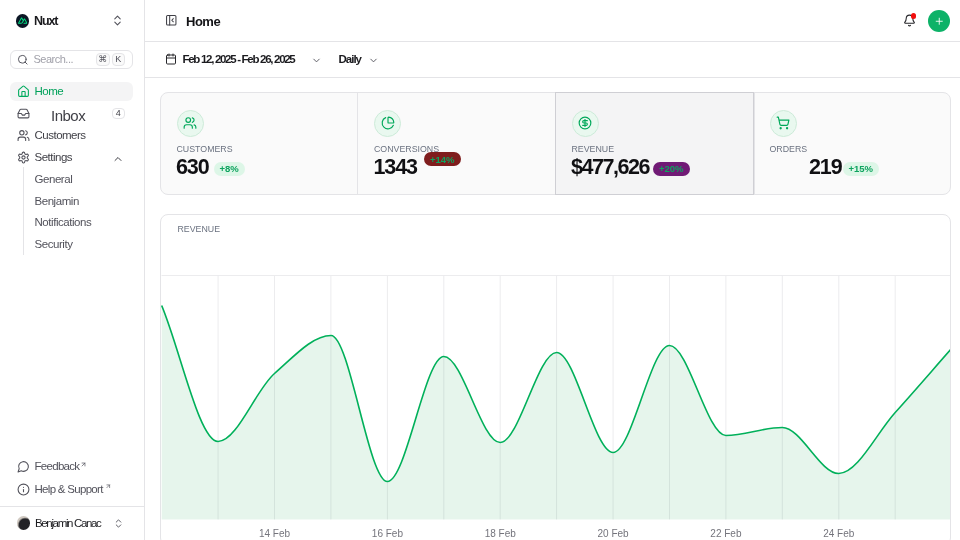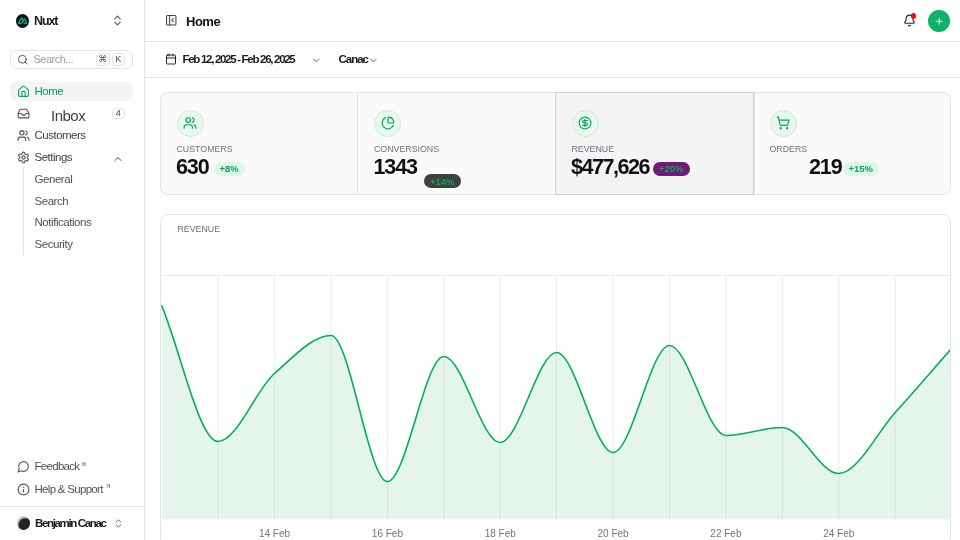--- a/index.html
+++ b/index.html
@@ -61,21 +61,21 @@
         <path d="M12.22 2h-.44a2 2 0 0 0-2 2v.18a2 2 0 0 1-1 1.73l-.43.25a2 2 0 0 1-2 0l-.15-.08a2 2 0 0 0-2.73.73l-.22.38a2 2 0 0 0 .73 2.73l.15.1a2 2 0 0 1 1 1.72v.51a2 2 0 0 1-1 1.74l-.15.09a2 2 0 0 0-.73 2.73l.22.38a2 2 0 0 0 2.73.73l.15-.08a2 2 0 0 1 2 0l.43.25a2 2 0 0 1 1 1.73V20a2 2 0 0 0 2 2h.44a2 2 0 0 0 2-2v-.18a2 2 0 0 1 1-1.73l.43-.25a2 2 0 0 1 2 0l.15.08a2 2 0 0 0 2.73-.73l.22-.39a2 2 0 0 0-.73-2.73l-.15-.08a2 2 0 0 1-1-1.74v-.5a2 2 0 0 1 1-1.74l.15-.09a2 2 0 0 0 .73-2.73l-.22-.38a2 2 0 0 0-2.73-.73l-.15.08a2 2 0 0 1-2 0l-.43-.25a2 2 0 0 1-1-1.73V4a2 2 0 0 0-2-2z"></path>
         <circle cx="12" cy="12" r="3"></circle>
       </svg>
     <div class="abs" style="left:34.5px;top:151.3px;font-size:11.5px;font-weight:500;color:#3f3f46;letter-spacing:-0.5px;">Settings</div>
     <svg class="abs ic" style="left:112px;top:153px;" width="12" height="12" viewBox="0 0 24 24" fill="none" stroke="#3f3f46" stroke-width="2" stroke-linecap="round" stroke-linejoin="round">
         <path d="m18 15-6-6-6 6"></path>
       </svg>
 
     <div class="abs" style="left:22.5px;top:167px;width:1px;height:88px;background:#e4e4e7;"></div>
     <div class="abs" style="left:34.5px;top:172.7px;font-size:11.5px;color:#52525b;letter-spacing:-0.45px;">General</div>
-    <div class="abs" style="left:34.5px;top:194.7px;font-size:11.5px;color:#52525b;letter-spacing:-0.45px;">Search</div>
+    <div class="abs" style="left:34.5px;top:194.7px;font-size:11.5px;color:#52525b;letter-spacing:-0.45px;">Benjamin</div>
     <div class="abs" style="left:34.5px;top:216px;font-size:11.5px;color:#52525b;letter-spacing:-0.45px;">Notifications</div>
     <div class="abs" style="left:34.5px;top:238px;font-size:11.5px;color:#52525b;letter-spacing:-0.45px;">Security</div>
 
     <svg class="abs ic" style="left:16.5px;top:460px;" width="13" height="13" viewBox="0 0 24 24" fill="none" stroke="#52525b" stroke-width="2" stroke-linecap="round" stroke-linejoin="round">
         <path d="M7.9 20A9 9 0 1 0 4 16.1L2 22Z"></path>
       </svg>
     <div class="abs" style="left:34.5px;top:460.2px;font-size:11.5px;color:#52525b;letter-spacing:-0.7px;">Feedback</div>
     <svg class="abs ic" style="left:79.5px;top:460.5px;" width="7" height="7" viewBox="0 0 24 24" fill="none" stroke="#52525b" stroke-width="2.4" stroke-linecap="round" stroke-linejoin="round">
         <path d="M7 7h10v10"></path>
         <path d="M7 17 17 7"></path>
@@ -86,21 +86,21 @@
         <path d="M12 8h.01"></path>
       </svg>
     <div class="abs" style="left:34.5px;top:482.7px;font-size:11.5px;color:#52525b;letter-spacing:-0.7px;">Help &amp; Support</div>
     <svg class="abs ic" style="left:104.5px;top:483px;" width="6.5" height="6.5" viewBox="0 0 24 24" fill="none" stroke="#52525b" stroke-width="2.4" stroke-linecap="round" stroke-linejoin="round">
         <path d="M7 7h10v10"></path>
         <path d="M7 17 17 7"></path>
       </svg>
 
     <div class="abs" style="left:0;top:506px;width:143.5px;height:1px;background:#e4e4e7;"></div>
     <div class="abs" style="left:16.5px;top:516px;width:13.5px;height:13.5px;border-radius:50%;background:radial-gradient(circle at 62% 62%, #232327 0 48%, rgba(35,35,39,0) 62%), radial-gradient(circle at 30% 25%, #cfc8c0 0 40%, #8d8984 70%, #6a6662 100%);"></div>
-    <div class="abs" style="left:35px;top:516.8px;font-size:11.5px;font-weight:700;color:#1b1b1f;letter-spacing:-1.35px;">Benjamin Canac</div>
+    <div class="abs" style="left:35px;top:516.8px;font-size:11.5px;font-weight:400;color:#1b1b1f;letter-spacing:-1.35px;">Benjamin Canac</div>
     <svg class="abs ic" style="left:112.5px;top:518px;" width="11" height="11" viewBox="0 0 24 24" fill="none" stroke="#52525b" stroke-width="2" stroke-linecap="round" stroke-linejoin="round">
         <path d="m7 15 5 5 5-5"></path>
         <path d="m7 9 5-5 5 5"></path>
       </svg>
   </div>
 
   <div class="abs" style="left:143.5px;top:0;width:816.5px;height:41.5px;border-bottom:1px solid #e4e4e7;"></div>
   <svg class="abs ic" style="left:164.5px;top:14px;" width="12.5" height="12.5" viewBox="0 0 24 24" fill="none" stroke="#3f3f46" stroke-width="2" stroke-linecap="round" stroke-linejoin="round">
       <rect width="18" height="18" x="3" y="3" rx="2"></rect>
       <path d="M9 3v18"></path>
@@ -122,21 +122,21 @@
   <svg class="abs ic" style="left:164.5px;top:52.5px;" width="12" height="12" viewBox="0 0 24 24" fill="none" stroke="#26262a" stroke-width="2" stroke-linecap="round" stroke-linejoin="round">
       <path d="M8 2v4"></path>
       <path d="M16 2v4"></path>
       <rect width="18" height="18" x="3" y="4" rx="2"></rect>
       <path d="M3 10h18"></path>
     </svg>
   <div class="abs" style="left:182.5px;top:52.5px;font-size:11.5px;font-weight:700;color:#1b1b1f;letter-spacing:-1.3px;">Feb 12, 2025 - Feb 26, 2025</div>
   <svg class="abs ic" style="left:311px;top:55px;" width="11" height="11" viewBox="0 0 24 24" fill="none" stroke="#52525b" stroke-width="2" stroke-linecap="round" stroke-linejoin="round">
       <path d="m6 9 6 6 6-6"></path>
     </svg>
-  <div class="abs" style="left:338.5px;top:53px;font-size:11.5px;font-weight:700;color:#1b1b1f;letter-spacing:-1px;">Canac</div>
+  <div class="abs" style="left:338.5px;top:53px;font-size:11.5px;font-weight:700;color:#1b1b1f;letter-spacing:-1px;">Daily</div>
   <svg class="abs ic" style="left:368px;top:55px;" width="11" height="11" viewBox="0 0 24 24" fill="none" stroke="#52525b" stroke-width="2" stroke-linecap="round" stroke-linejoin="round">
       <path d="m6 9 6 6 6-6"></path>
     </svg>
 
   <div class="abs" id="stats" style="left:159.5px;top:91.5px;width:791px;height:103.5px;background:#fafafa;border:1px solid #e4e4e7;border-radius:8px;"></div>
   <div class="abs" style="left:357px;top:92.5px;width:1px;height:101.5px;background:#e4e4e7;"></div>
   <div class="abs" style="left:753.5px;top:92.5px;width:1px;height:101.5px;background:#e4e4e7;"></div>
   <div class="abs" style="left:555px;top:91.5px;width:199px;height:103.5px;background:#f4f4f5;border:1px solid #cfcfd4;border-radius:0;"></div>
 
   <div class="abs" style="left:176.5px;top:109.5px;width:27px;height:27px;border-radius:50%;background:#e9f8ef;border:1px solid #cdebd9;display:flex;align-items:center;justify-content:center;">
@@ -152,21 +152,21 @@
   <div class="abs" style="left:213.5px;top:161.5px;height:14px;padding:0 6px;background:#ddf6e7;border-radius:7px;color:#0da35e;font-size:9.5px;font-weight:600;display:flex;align-items:center;">+8%</div>
 
   <div class="abs" style="left:374px;top:109.5px;width:27px;height:27px;border-radius:50%;background:#e9f8ef;border:1px solid #cdebd9;display:flex;align-items:center;justify-content:center;">
     <svg class="ic" width="14" height="14" viewBox="0 0 24 24" fill="none" stroke="#00a85a" stroke-width="2" stroke-linecap="round" stroke-linejoin="round">
         <path d="M21 12c.552 0 1.005-.449.95-.998a10 10 0 0 0-8.953-8.951c-.55-.055-.998.398-.998.95v8a1 1 0 0 0 1 1z"></path>
         <path d="M21.21 15.89A10 10 0 1 1 8 2.83"></path>
       </svg>
   </div>
   <div class="abs" style="left:374px;top:143.5px;font-size:8.8px;font-weight:500;color:#6b7280;letter-spacing:0;">CONVERSIONS</div>
   <div class="abs" style="left:373.5px;top:155px;font-size:21.5px;font-weight:700;color:#101013;letter-spacing:-1.1px;">1343</div>
-  <div class="abs" style="left:424px;top:174px;height:14px;padding:0 6px;background:#404040;border-radius:7px;color:#0da35e;font-size:9.5px;font-weight:600;display:flex;align-items:center;">+14%</div>
+  <div class="abs" style="left:424px;top:152px;height:14px;padding:0 6px;background:#7f1d1d;border-radius:7px;color:#0da35e;font-size:9.5px;font-weight:600;display:flex;align-items:center;">+14%</div>
 
   <div class="abs" style="left:571.5px;top:109.5px;width:27px;height:27px;border-radius:50%;background:#e9f8ef;border:1px solid #cdebd9;display:flex;align-items:center;justify-content:center;">
     <svg class="ic" width="14" height="14" viewBox="0 0 24 24" fill="none" stroke="#00a85a" stroke-width="2" stroke-linecap="round" stroke-linejoin="round">
         <circle cx="12" cy="12" r="10"></circle>
         <path d="M16 8h-6a2 2 0 1 0 0 4h4a2 2 0 1 1 0 4H8"></path>
         <path d="M12 18V6"></path>
       </svg>
   </div>
   <div class="abs" style="left:571.5px;top:143.5px;font-size:8.8px;font-weight:500;color:#6b7280;letter-spacing:0;">REVENUE</div>
   <div class="abs" style="left:571px;top:155px;font-size:21.5px;font-weight:700;color:#101013;letter-spacing:-1.45px;">$477,626</div>

